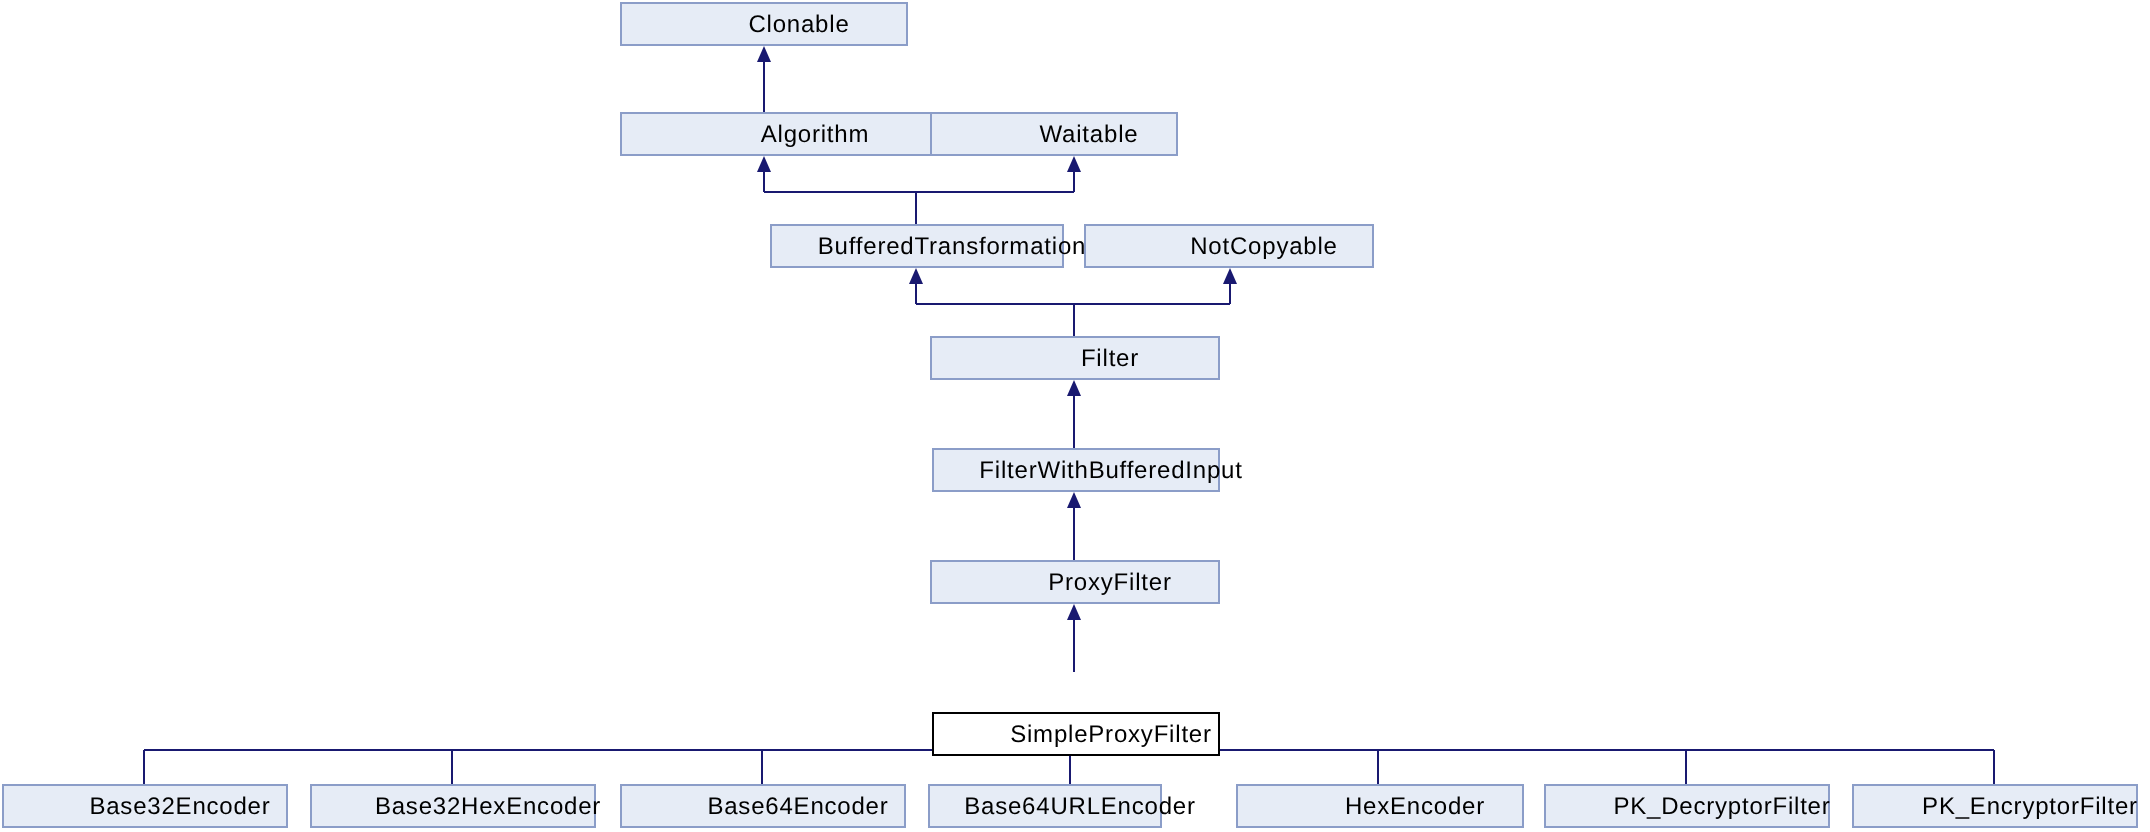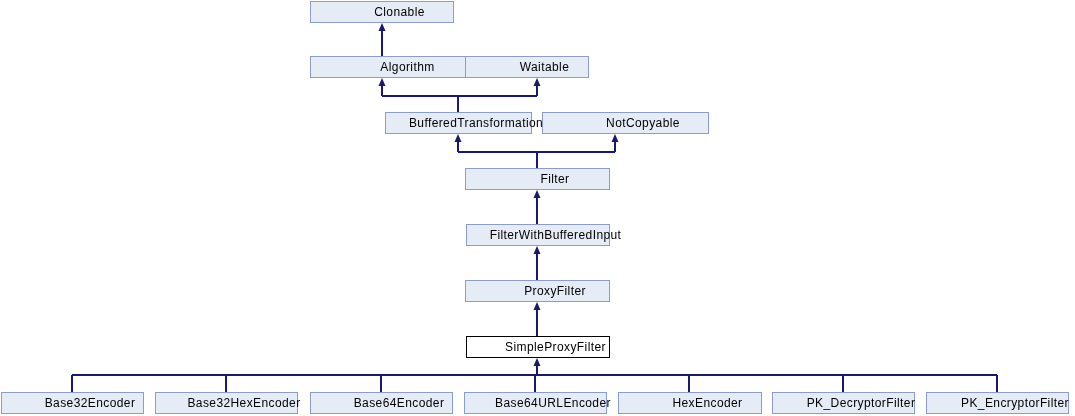--- a/index.html
+++ b/index.html
@@ -52,20 +52,21 @@
     align-items: center;
     justify-content: center;
     white-space: nowrap;
     cursor: pointer;
     padding-left: 35px;
   }
   .node.highlight {
     background: var(--highlight-fill);
     border-color: var(--highlight-border);
     cursor: default;
+    margin-top: 20px;
   }
 </style>
 </head>
 <body>
 
 <div class="diagram">
 
   <svg class="edges-layer" width="1075" height="416" viewBox="0 0 1075 416" xmlns="http://www.w3.org/2000/svg">
 
     <line class="edge-line" x1="382" y1="56" x2="382" y2="25"></line>
@@ -103,26 +104,26 @@
     <line class="edge-line" x1="535" y1="375" x2="535" y2="392"></line>
     <line class="edge-line" x1="689" y1="375" x2="689" y2="392"></line>
     <line class="edge-line" x1="843" y1="375" x2="843" y2="392"></line>
     <line class="edge-line" x1="997" y1="375" x2="997" y2="392"></line>
   </svg>
 
   <div class="node" style="left:310px; top:1px;   width:144px">Clonable</div>
   <div class="node" style="left:310px; top:56px;  width:160px">Algorithm</div>
   <div class="node" style="left:465px; top:56px;  width:124px">Waitable</div>
   <div class="node" style="left:385px; top:112px; width:147px">BufferedTransformation</div>
-  <div class="node" style="left:542px; top:112px; width:167px">NotCopyable</div>
+  <div class="node" style="left:542px; top:112px; width:145px">NotCopyable</div>
   <div class="node" style="left:465px; top:168px; width:145px">Filter</div>
   <div class="node" style="left:466px; top:224px; width:144px">FilterWithBufferedInput</div>
   <div class="node" style="left:465px; top:280px; width:145px">ProxyFilter</div>
   <div class="node highlight" style="left:466px; top:336px; width:144px">SimpleProxyFilter</div>
   <div class="node" style="left:1px;   top:392px; width:143px">Base32Encoder</div>
   <div class="node" style="left:155px; top:392px; width:143px">Base32HexEncoder</div>
   <div class="node" style="left:310px; top:392px; width:143px">Base64Encoder</div>
-  <div class="node" style="left:464px; top:392px; width:143px">Base64URLEncoder</div>
+  <div class="node" style="left:464px; top:392px; width:117px">Base64URLEncoder</div>
   <div class="node" style="left:618px; top:392px; width:144px">HexEncoder</div>
   <div class="node" style="left:772px; top:392px; width:143px">PK_DecryptorFilter</div>
   <div class="node" style="left:926px; top:392px; width:143px">PK_EncryptorFilter</div>
 
 </div>
 
 </body></html>

